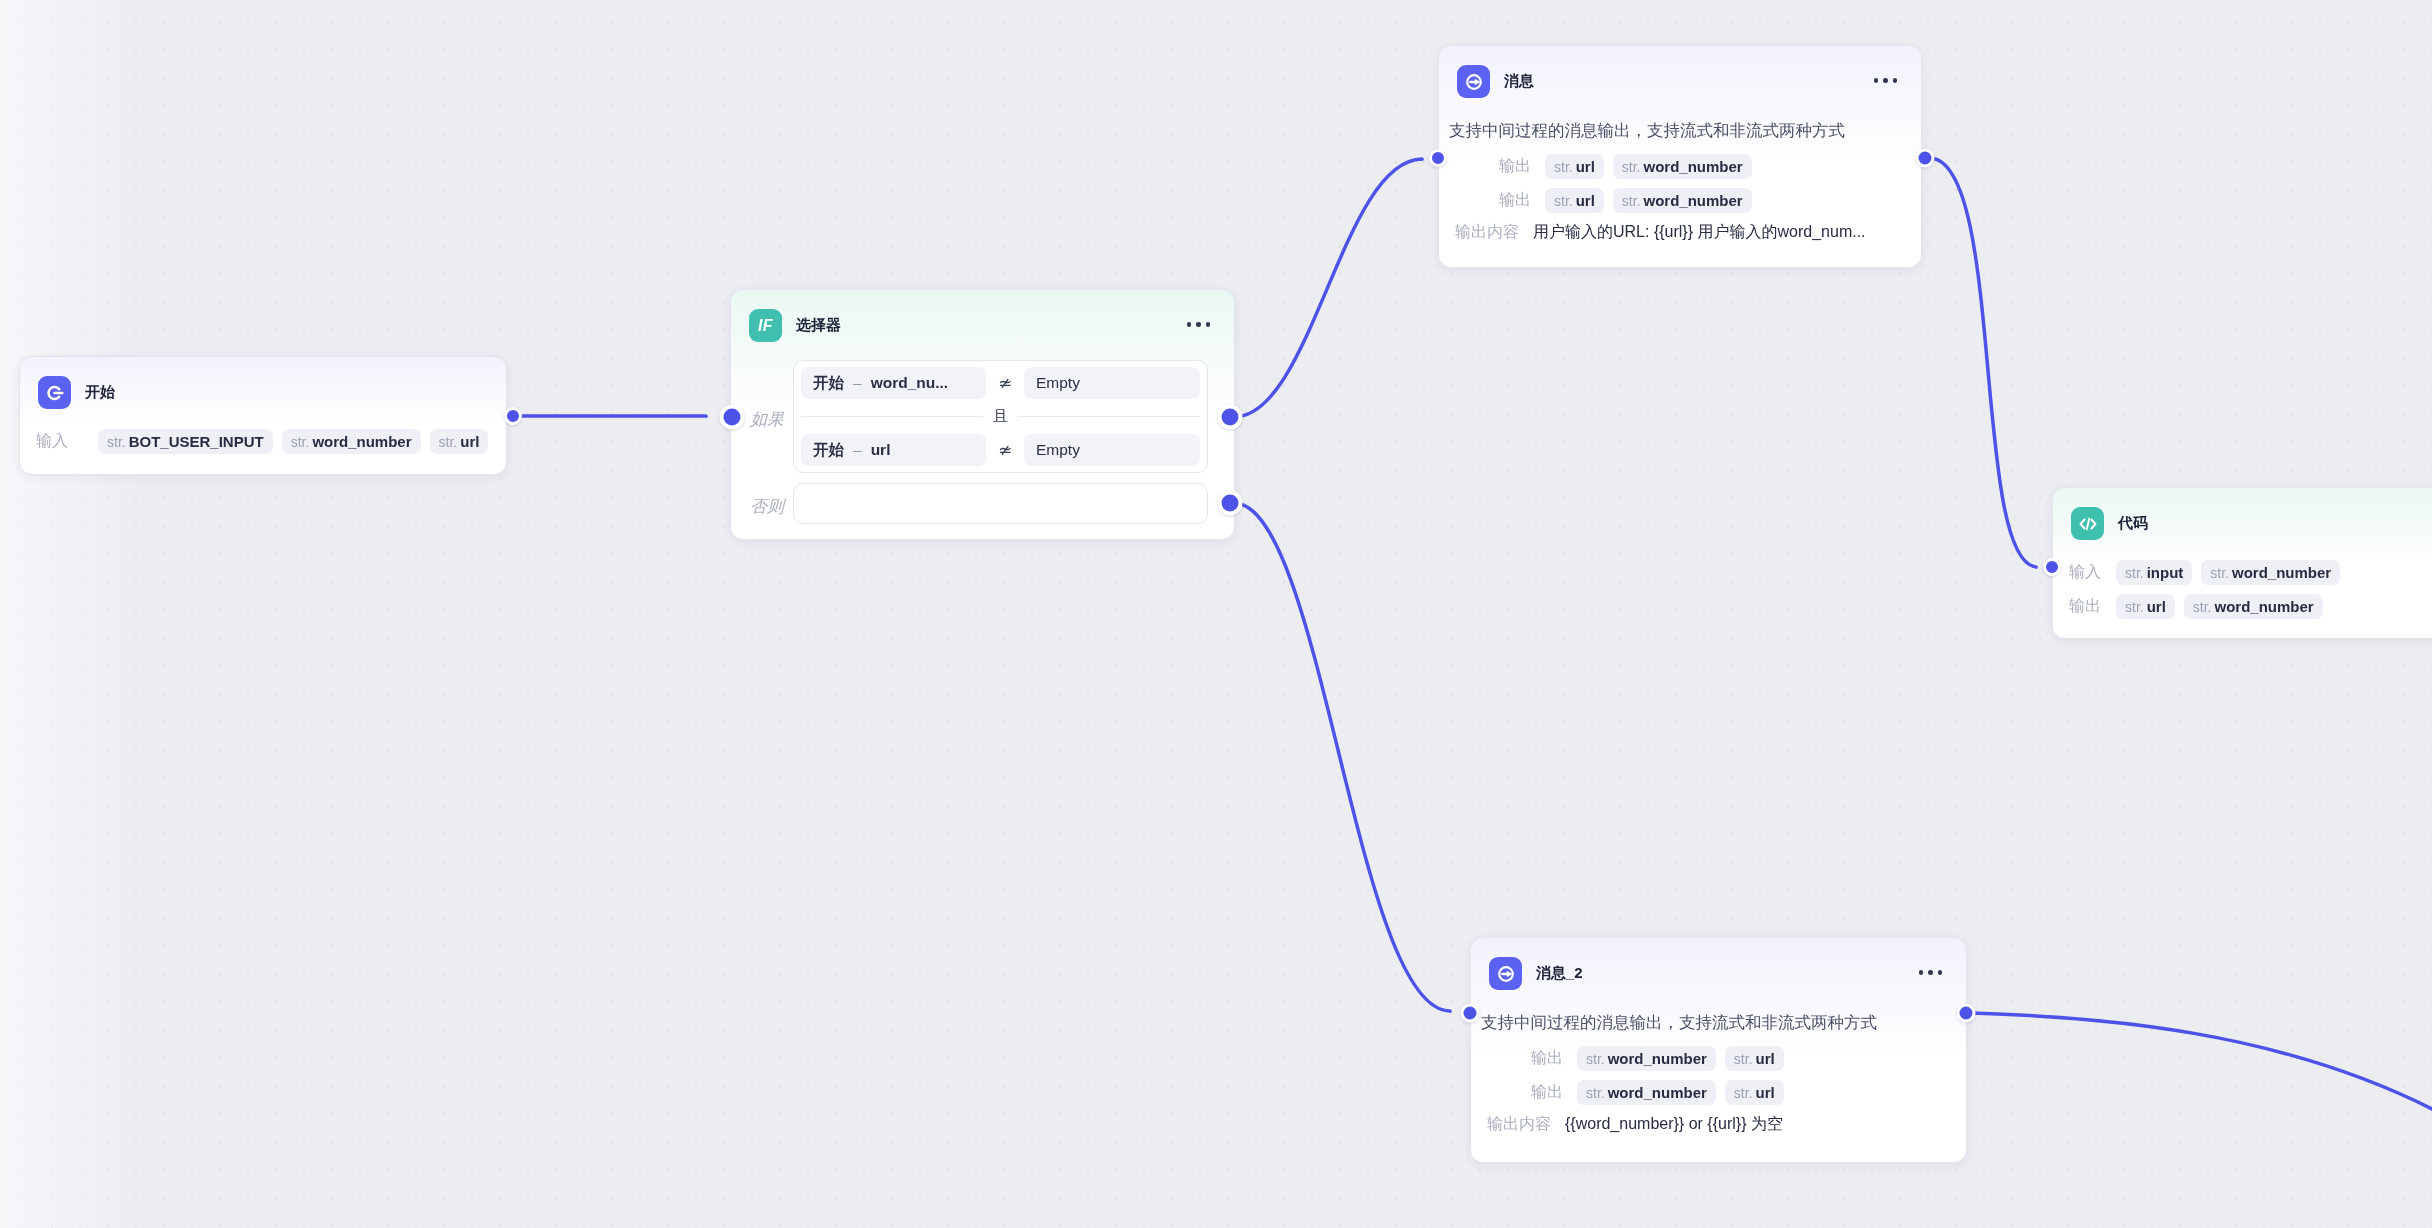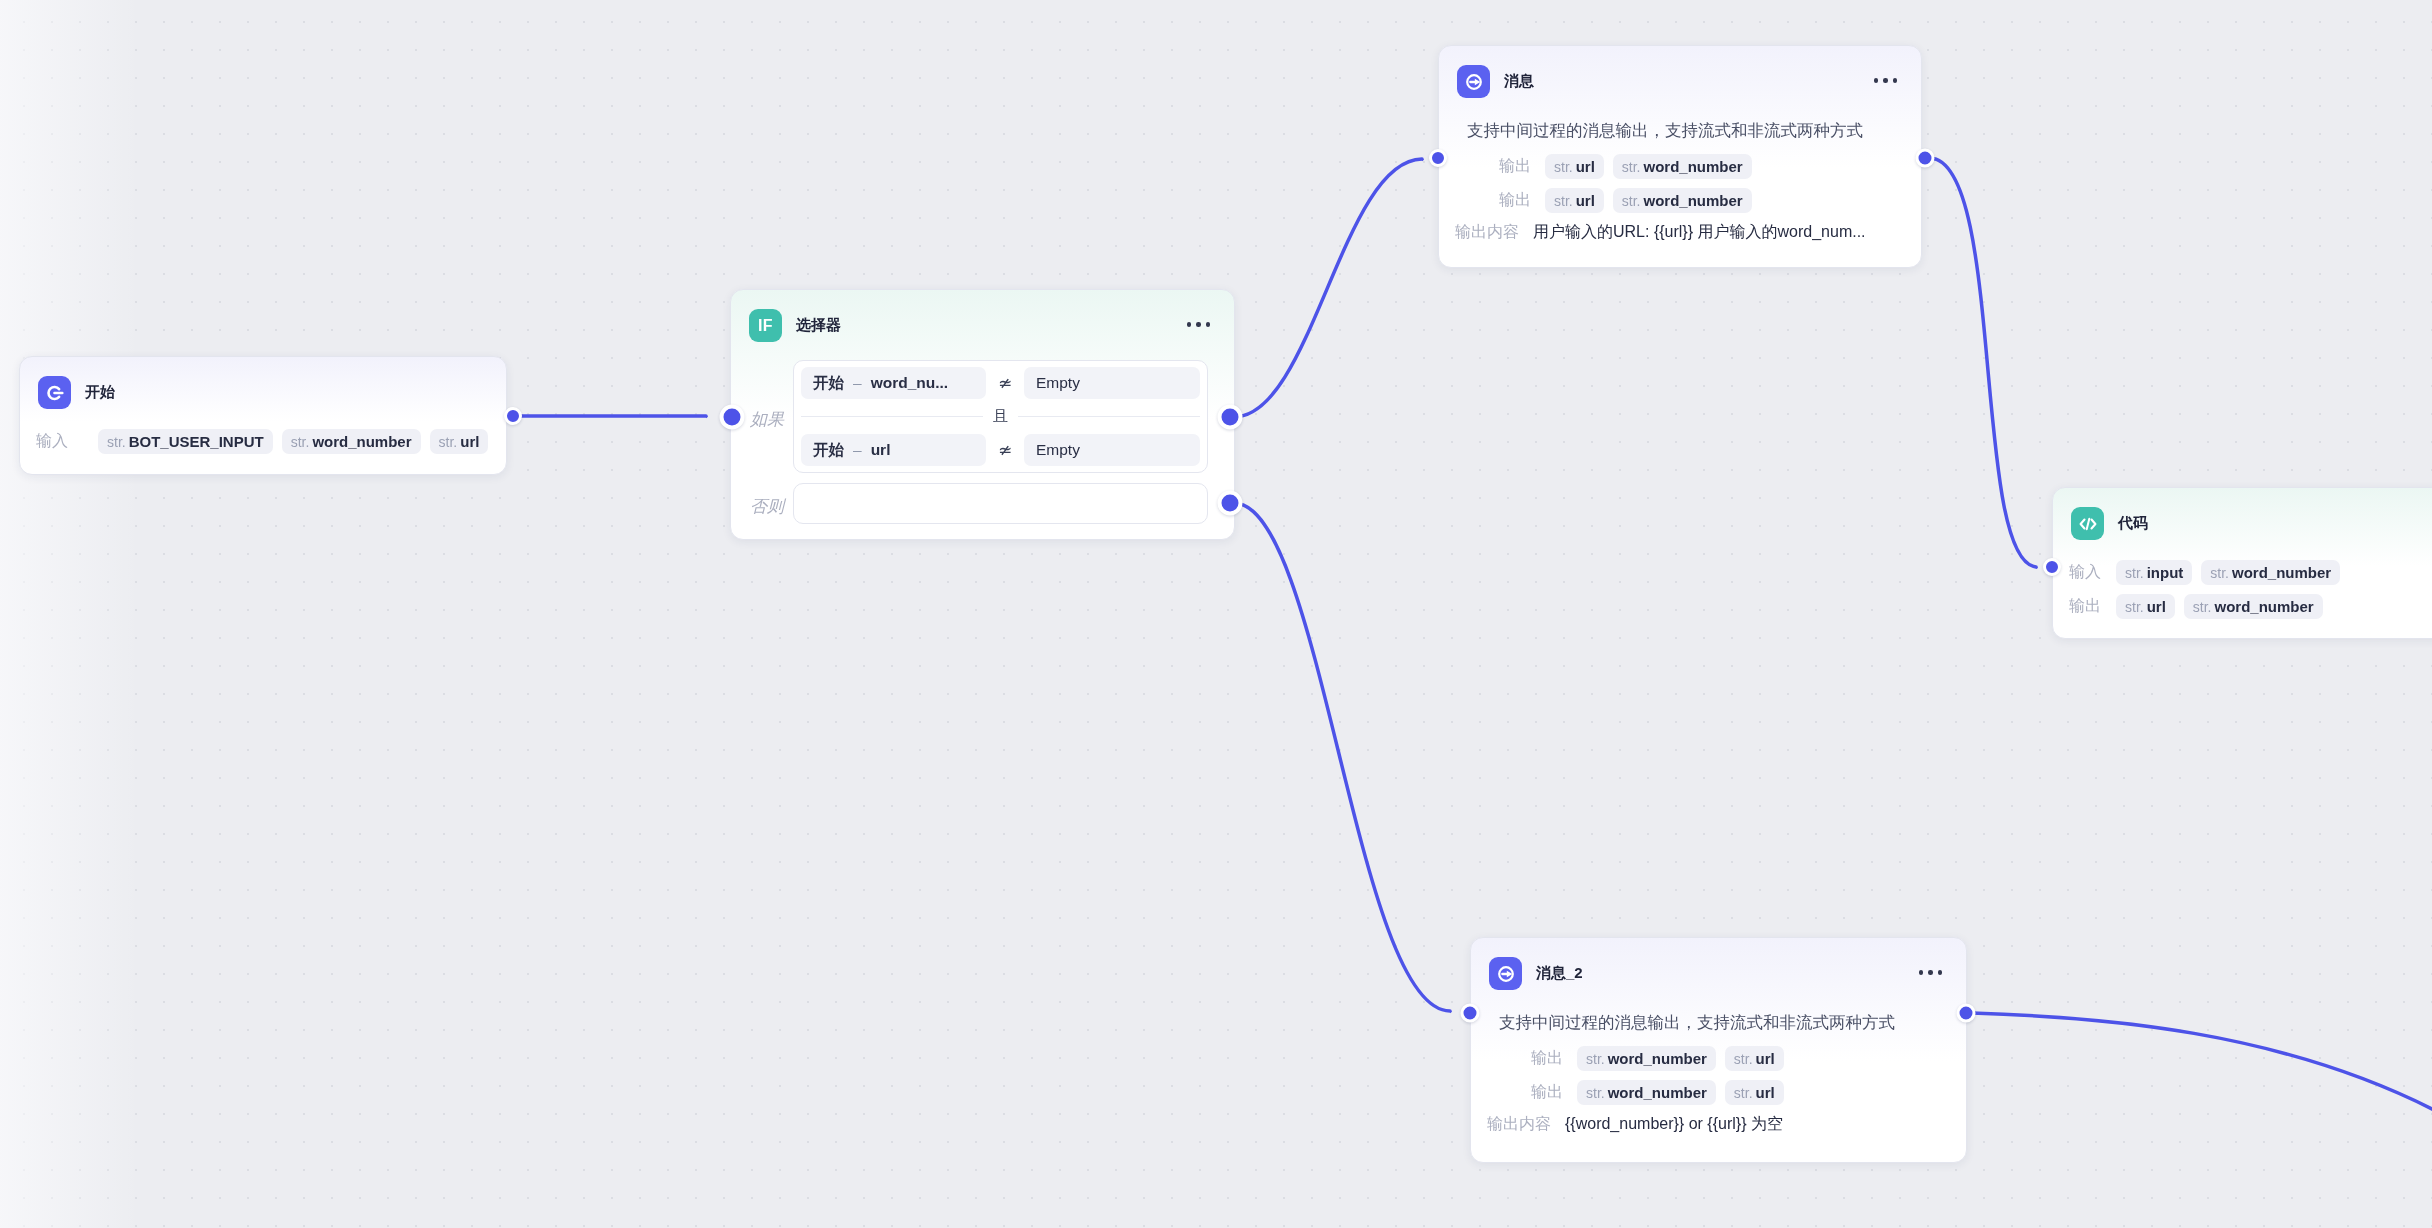--- a/index.html
+++ b/index.html
@@ -9,26 +9,26 @@
     background-size:28px 28px;background-position:10px 8px;}
   #stage::before{content:"";position:absolute;inset:0;pointer-events:none;
     background:linear-gradient(90deg, rgba(252,252,254,.65), rgba(252,252,254,0) 140px);}
   .node{position:absolute;background:#fff;border:1px solid #E3E5EE;border-radius:13px;
     box-shadow:0 2px 10px rgba(35,46,86,.07);z-index:2;box-sizing:border-box;}
   .grad-purple{background-image:linear-gradient(180deg,#F2F2FC 0%,#FFFFFF 55%);}
   .grad-teal{background-image:linear-gradient(180deg,#EBF7F3 0%,#FFFFFF 52%);}
   .hd{display:flex;align-items:center;gap:14px;padding:19px 20px 0 18px;}
   .nicon{width:33px;height:33px;border-radius:9px;flex:0 0 auto;display:flex;align-items:center;justify-content:center;}
   .nicon.purple{background:#5B61F0;}
-  .nicon.teal{background:#3FBFAD;}
+  .nicon.teal{background:#3FBFAD;font-style:italic;}
   .nicon .iftxt{color:#fff;font-weight:700;font-size:16px;letter-spacing:.5px;}
   .ntitle{font-size:15px;font-weight:700;color:#20243A;white-space:nowrap;}
   .menu{position:absolute;right:24px;top:32px;display:flex;gap:5px;cursor:pointer;}
   .menu i{width:4.5px;height:4.5px;border-radius:50%;background:#33384E;}
-  .desc{margin:22px 20px 0 28px;font-size:16.5px;color:#4A5066;white-space:nowrap;}
+  .desc{margin:22px 20px 0 10px;font-size:16.5px;color:#4A5066;white-space:nowrap;}
   .row{display:flex;align-items:center;margin:0 18px 9px 16px;}
   .rlabel{color:#ABAFBF;font-size:16px;white-space:nowrap;font-family:Liberation Mono, monospace;}
   .labcol{flex:0 0 76px;text-align:right;margin-right:14px;}
   .labcol-sm{flex:0 0 40px;text-align:left;margin-right:22px;}
   .labcol-code{flex:0 0 34px;text-align:left;margin-right:13px;}
   .tag{display:inline-flex;align-items:center;background:#EFF0F6;border-radius:7px;
     padding:4px 9px;margin-right:9px;white-space:nowrap;}
   .tag .pfx{color:#9BA1B4;font-size:14px;margin-right:3px;}
   .tag .tname{color:#272C42;font-size:15px;font-weight:700;}
   .content-text{font-size:16px;color:#272C42;font-weight:500;white-space:nowrap;}

